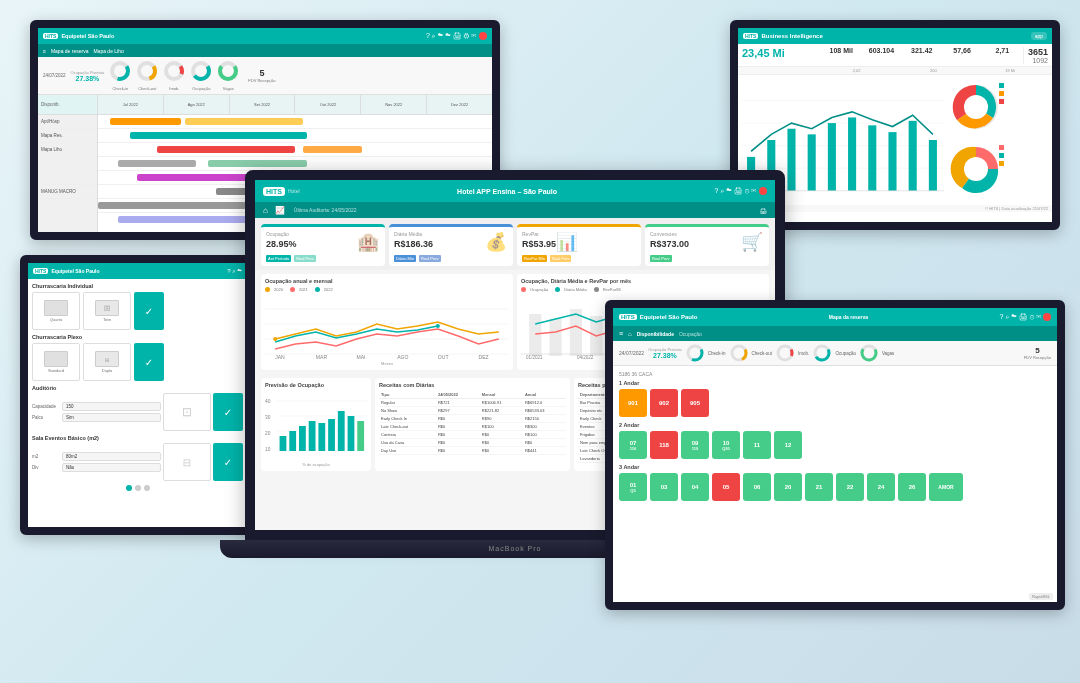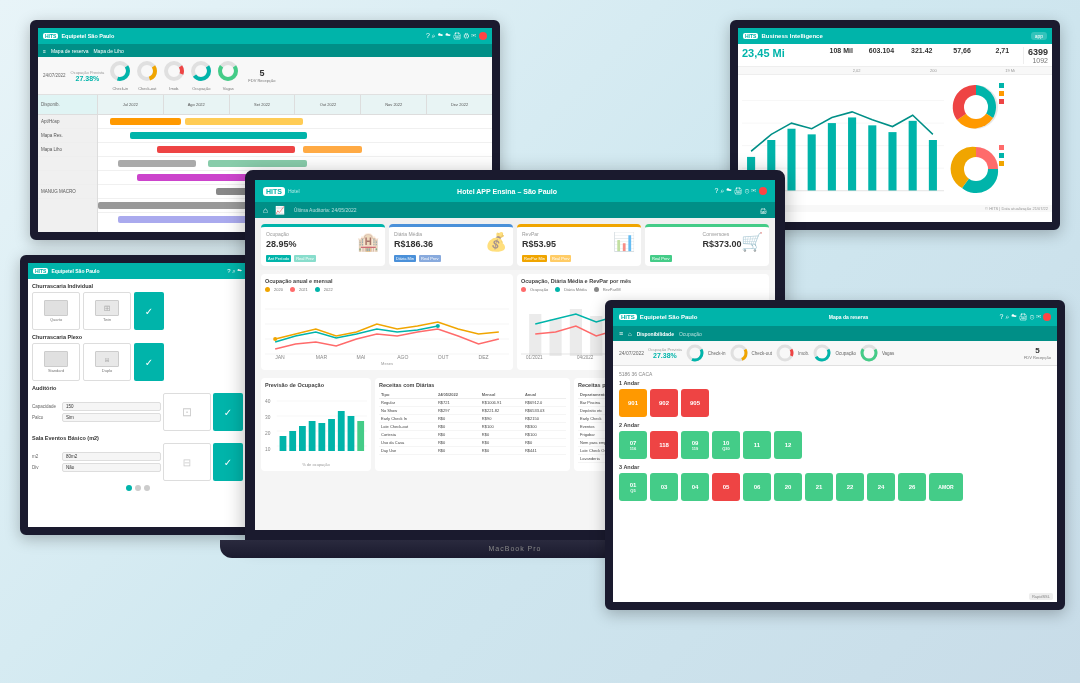--- a/index.html
+++ b/index.html
@@ -533,21 +533,21 @@
     <div style="flex:1;text-align:center;">
       <div style="font-size:7px;font-weight:bold;color:#333;">321.42</div>
     </div>
     <div style="flex:1;text-align:center;">
       <div style="font-size:7px;font-weight:bold;color:#333;">57,66</div>
     </div>
     <div style="flex:1;text-align:center;">
       <div style="font-size:7px;font-weight:bold;color:#333;">2,71</div>
     </div>
     <div style="border-left:1px solid #eee;padding-left:4px;text-align:right;">
-      <div style="font-size:9px;font-weight:bold;color:#333;">6399</div>
+      <div style="font-size:9px;font-weight:bold;color:#333;">3651</div>
       <div style="font-size:7px;color:#777;">1092</div>
     </div>
   </div>
   <div style="display:flex;gap:1px;padding:1px 4px;background:#f8f8f8;border-bottom:1px solid #eee;">
     <div style="flex:1;font-size:4px;color:#999;text-align:center;">&nbsp;</div>
     <div style="flex:1;font-size:4px;color:#999;text-align:center;">2,02</div>
     <div style="flex:1;font-size:4px;color:#999;text-align:center;">200</div>
     <div style="flex:1;font-size:4px;color:#999;text-align:center;">19 Mi</div>
   </div>
 
@@ -744,34 +744,34 @@
               <div class="metric-value">R$186.36</div>
             </div>
             <span style="font-size:18px;color:#4a90d9;opacity:0.6;">💰</span>
           </div>
           <div style="display:flex;gap:3px;margin-top:2px;">
             <span style="font-size:4px;background:#4a90d9;color:white;padding:1px 2px;border-radius:1px;">Diária Min</span>
             <span style="font-size:4px;background:#88aadd;color:white;padding:1px 2px;border-radius:1px;">Real Prev</span>
           </div>
         </div>
         <div class="metric-card metric-card-orange">
-          <div style="display:flex;justify-content:space-between;align-items:flex-start;">
+          <div style="display:flex;align-items:flex-start;">
             <div>
               <div class="metric-label">RevPar</div>
               <div class="metric-value">R$53.95</div>
             </div>
             <span style="font-size:18px;color:#f0a500;opacity:0.6;">📊</span>
           </div>
           <div style="display:flex;gap:3px;margin-top:2px;">
             <span style="font-size:4px;background:#f0a500;color:white;padding:1px 2px;border-radius:1px;">RevPar Min</span>
             <span style="font-size:4px;background:#ffcc66;color:white;padding:1px 2px;border-radius:1px;">Real Prev</span>
           </div>
         </div>
         <div class="metric-card metric-card-green">
-          <div style="display:flex;justify-content:flex-end;align-items:flex-start;">
+          <div style="display:flex;justify-content:space-between;align-items:flex-start;">
             <div>
               <div class="metric-label">Conversoes</div>
               <div class="metric-value">R$373.00</div>
             </div>
             <span style="font-size:18px;color:#44cc88;opacity:0.6;">🛒</span>
           </div>
           <div style="margin-top:2px;">
             <span style="font-size:4px;background:#44cc88;color:white;padding:1px 2px;border-radius:1px;">Real Prev</span>
           </div>
         </div>

